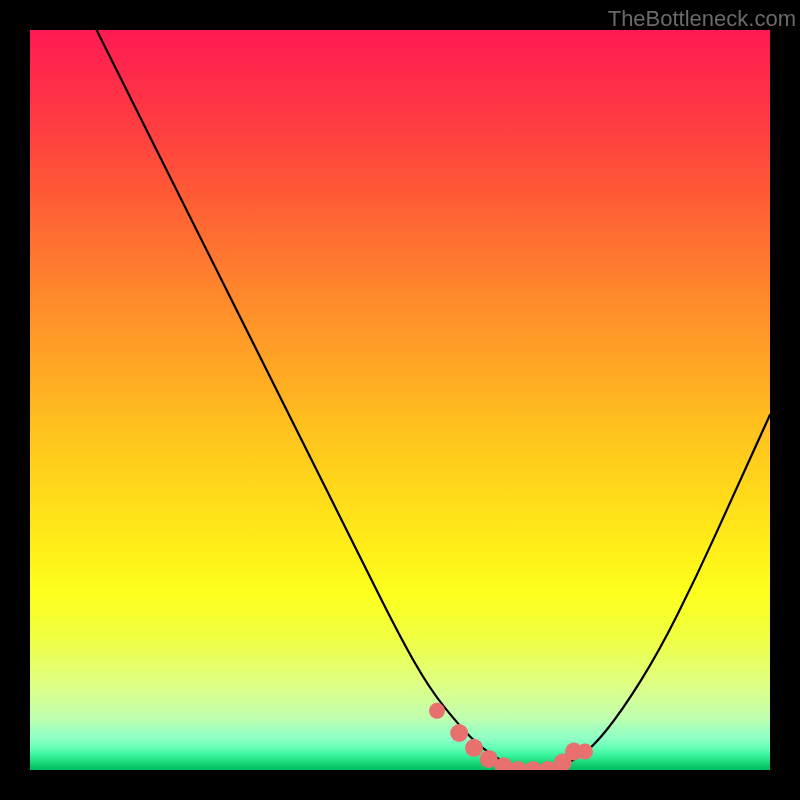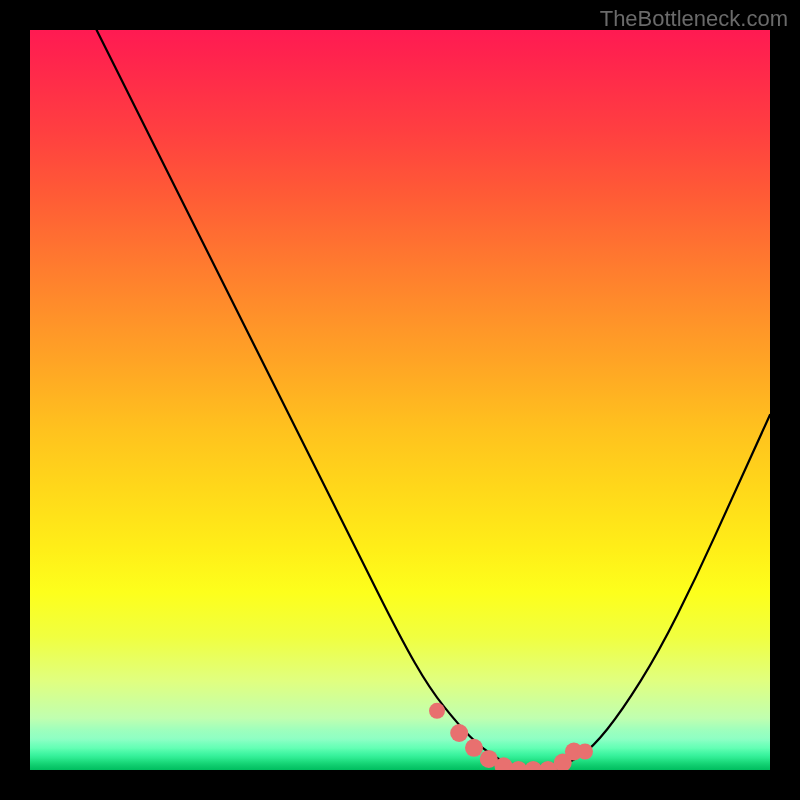--- a/index.html
+++ b/index.html
@@ -8,21 +8,21 @@
     width: 800px;
     height: 800px;
     background: #000000;
     position: relative;
     overflow: hidden;
     font-family: Arial, Helvetica, sans-serif;
   }
   .watermark {
     position: absolute;
     top: 6px;
-    right: 12px;
+    right: 4px;
     color: #6a6a6a;
     font-size: 22px;
     font-weight: 500;
     letter-spacing: 0px;
     z-index: 10;
   }
   .plot-area {
     position: absolute;
     left: 30px;
     top: 30px;

